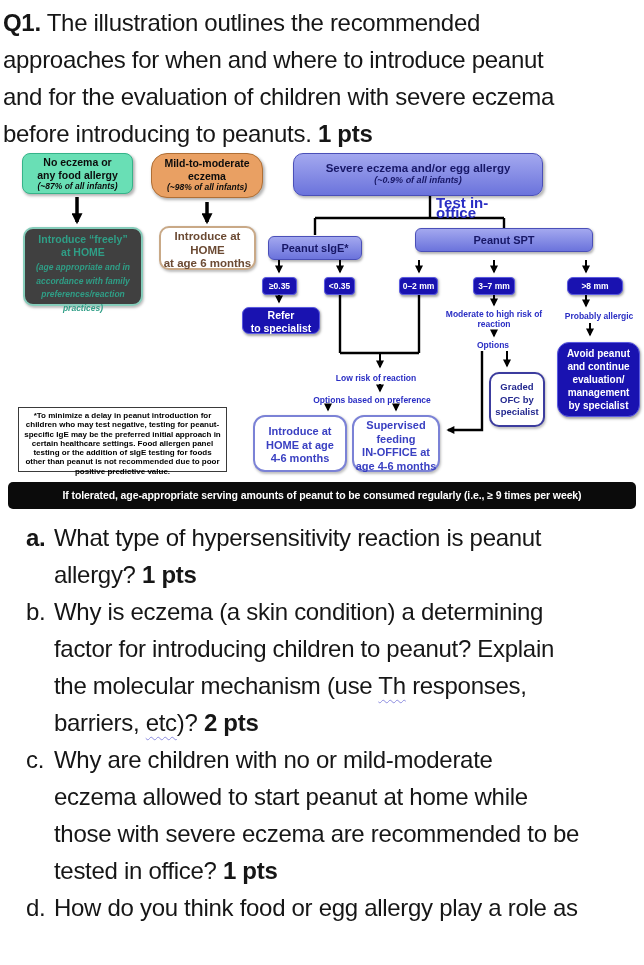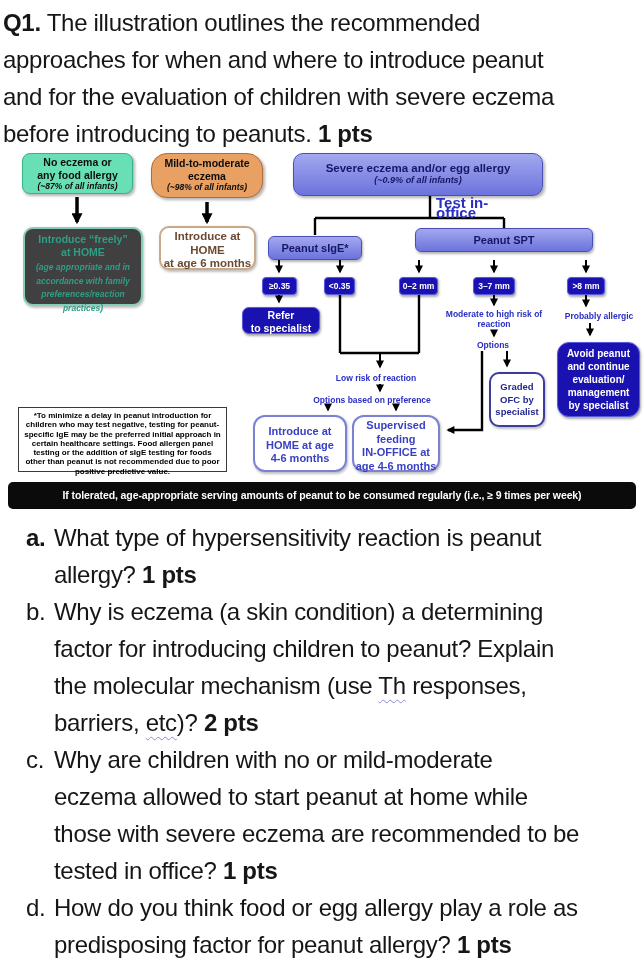--- a/index.html
+++ b/index.html
@@ -36,21 +36,21 @@
   .box-peri{background:linear-gradient(var(--peri-light),var(--peri-dark));border:1px solid var(--peri-border);border-radius:6px;color:var(--navy-text);font-size:11px;box-shadow:1px 1.5px 2.5px rgba(0,0,0,.3);}
   .box-sige{left:268px;top:84px;width:94px;height:24px;line-height:22px;}
   .box-spt{left:415px;top:76px;width:178px;height:24px;line-height:22px;}
 
   .box-deep{background:var(--deep-blue);color:#fff;border:1px solid #5a5ae0;box-shadow:1px 1.5px 2.5px rgba(0,0,0,.35);}
   .box-sm{top:125px;height:18px;border-radius:4px;font-size:8.5px;line-height:17px;}
   .bx-ge{left:262px;width:35px;}
   .bx-lt{left:324px;width:31px;}
   .bx-02{left:399px;width:39px;}
   .bx-37{left:473px;width:42px;}
-  .bx-8{left:567px;width:38px;}
+  .bx-8{left:567px;width:56px;border-radius:6px;}
 
   .box-refer{left:242px;top:155px;width:78px;height:27px;border-radius:7px;font-size:10.5px;line-height:12.5px;padding-top:1px;}
   .box-avoid{left:557px;top:190px;width:83px;height:75px;border-radius:12px;font-size:10px;line-height:13px;padding-top:4px;}
 
   .lbl{position:absolute;z-index:2;text-align:center;font-weight:bold;color:var(--blue-label);font-size:8.5px;line-height:9.5px;}
   .lbl-test{left:436px;top:46px;width:70px;text-align:left;font-size:15px;}
   .lbl-lowrisk{left:306px;top:222px;width:140px;}
   .lbl-optpref{left:292px;top:244px;width:160px;}
   .lbl-modrisk{left:439px;top:158px;width:110px;}
   .lbl-options{left:463px;top:189px;width:60px;}
@@ -227,17 +227,16 @@
       <span class="qlabel">c.</span>
       <div class="qline">Why are children with no or mild-moderate</div>
       <div class="qline">eczema allowed to start peanut at home while</div>
       <div class="qline">those with severe eczema are recommended to be</div>
       <div class="qline"><span>tested in office?</span> <b>1 pts</b></div>
     </div>
 
     <div class="q">
       <span class="qlabel">d.</span>
       <div class="qline">How do you think food or egg allergy play a role as</div>
-      <div class="qline"><span>predisposing factor for peanut allergy?</span> <b>1 pts</b></div>
     </div>
 
   </div>
 </div>
 
 </body></html>

